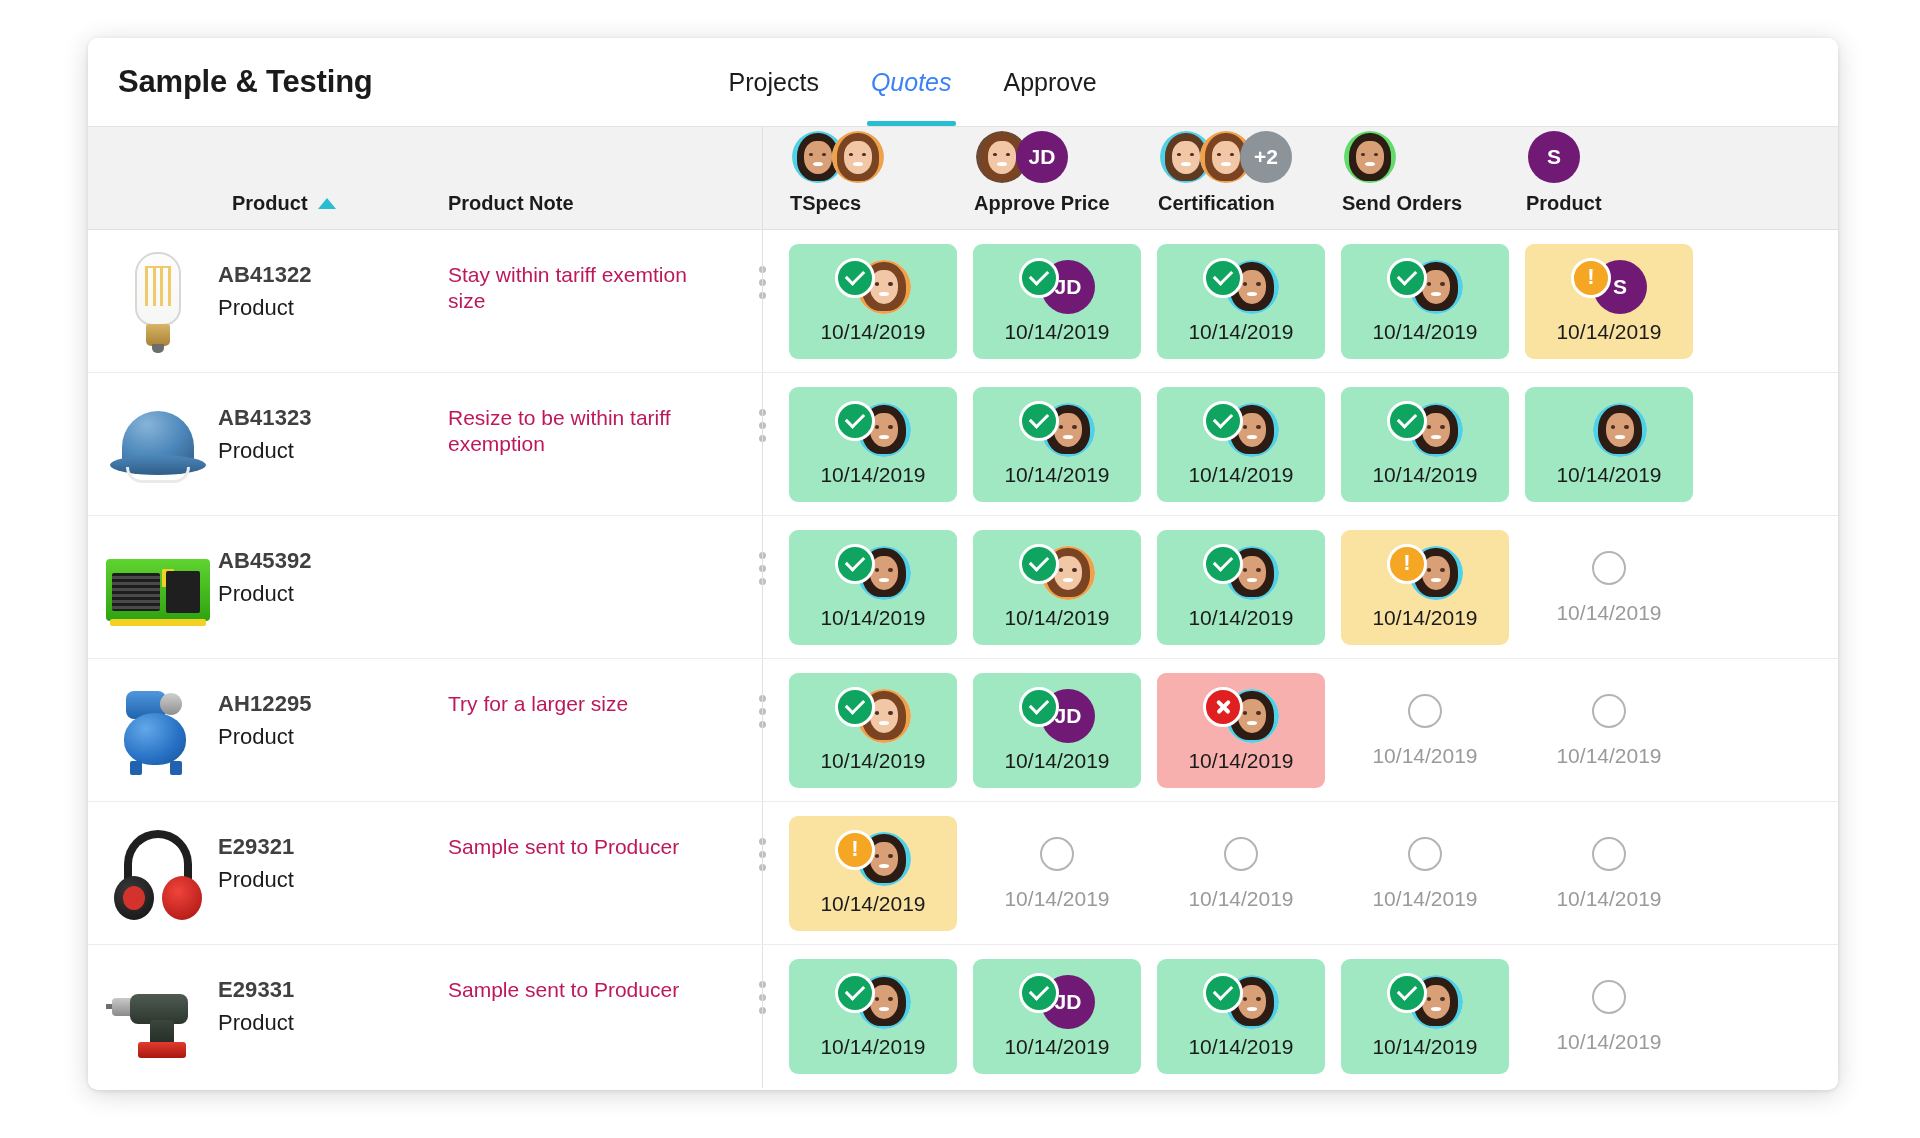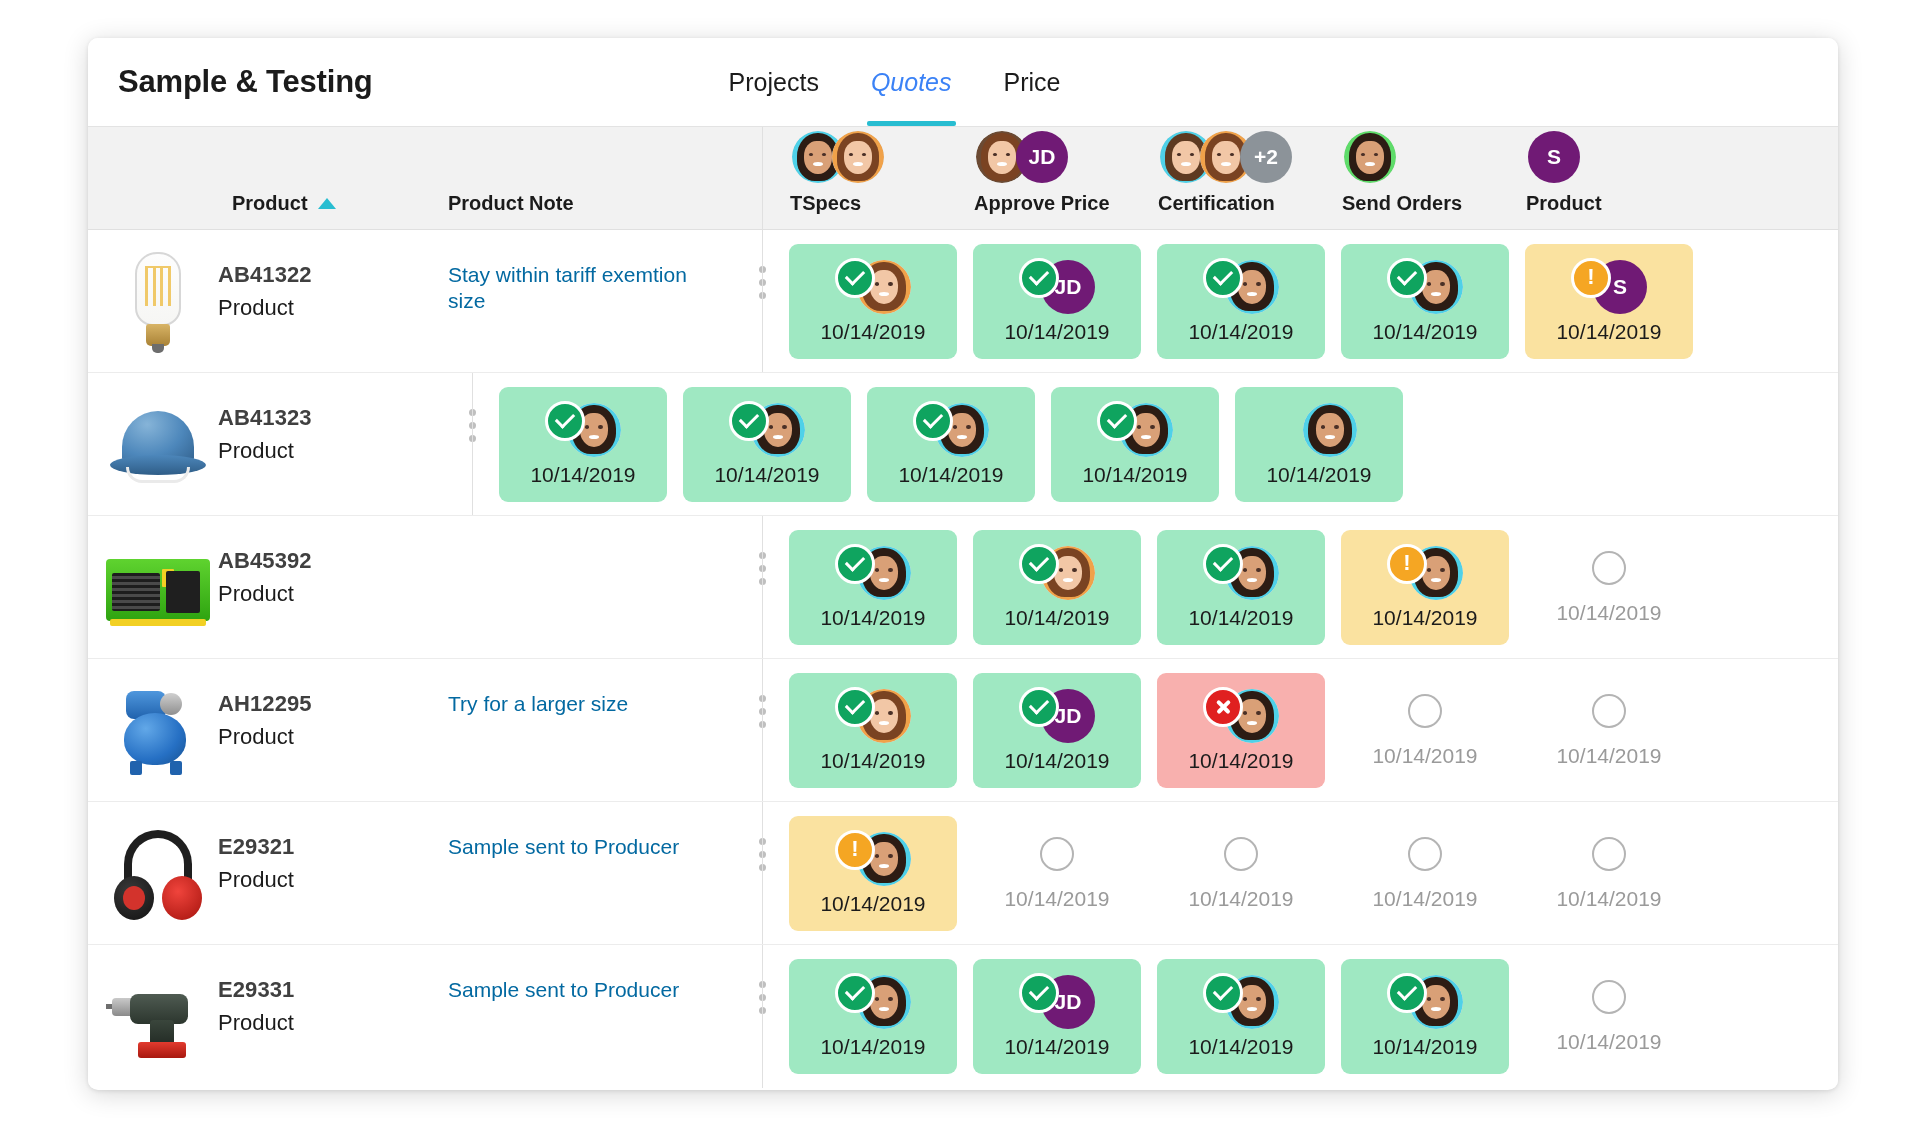--- a/index.html
+++ b/index.html
@@ -200,21 +200,21 @@
   .prod-text { padding-top: 14px; }
   .prod-id {
     font-size: 22px; font-weight: bold; color: #404040;
     letter-spacing: 0.1px; display: block; cursor: pointer;
   }
   .prod-sub {
     font-size: 22px; color: #1b1b1b; display: block; margin-top: 7px;
   }
   .note-cell { padding-top: 32px; padding-right: 6px; }
   .note-text {
-    font-size: 21px; color: #0369a1; line-height: 1.25;
+    font-size: 21px; color: #be185d; line-height: 1.25;
     max-width: 250px; display: block;
   }
   .kebab-cell { padding-top: 36px; justify-content: center; }
   .kebab { display: flex; flex-direction: column; gap: 6px; cursor: pointer; }
   .kebab i { width: 7px; height: 7px; border-radius: 50%; background: #bfbfbf; display: block; }
 
   .status-cell {
     justify-content: flex-start;
     padding-top: 14px;
     padding-left: 3px;
@@ -421,21 +421,21 @@
   <div class="titlebar">
     <div class="app-title">Sample &amp; Testing</div>
     <div class="tabs" id="tabbar">
         <div class="tab">
           <span>Projects</span>
         </div>
         <div class="tab active">
           <span>Quotes</span>
         </div>
         <div class="tab">
-          <span>Price</span>
+          <span>Approve</span>
         </div>
       </div>
   </div>
 
   <div class="header-row" id="headerrow">
       <div class="cell col-product head-cell">
         <div class="head-product-label">
           <span class="head-label">Product</span>
           <span class="sort-caret"></span>
         </div>
@@ -643,20 +643,23 @@
               <div class="dome"></div>
               <div class="brim"></div>
               <div class="strap"></div>
             </div>
           </div>
           <div class="prod-text">
             <span class="prod-id">AB41323</span>
             <span class="prod-sub">Product</span>
           </div>
         </div>
+        <div class="cell col-note note-cell">
+          <span class="note-text">Resize to be within tariff exemption</span>
+        </div>
         <div class="cell col-kebab kebab-cell">
           <div class="kebab">
             <i></i>
             <i></i>
             <i></i>
           </div>
         </div>
         <div class="cell col-status status-cell">
           <span class="vdiv" style="left:-24px"></span>
           <div class="chip ok">

